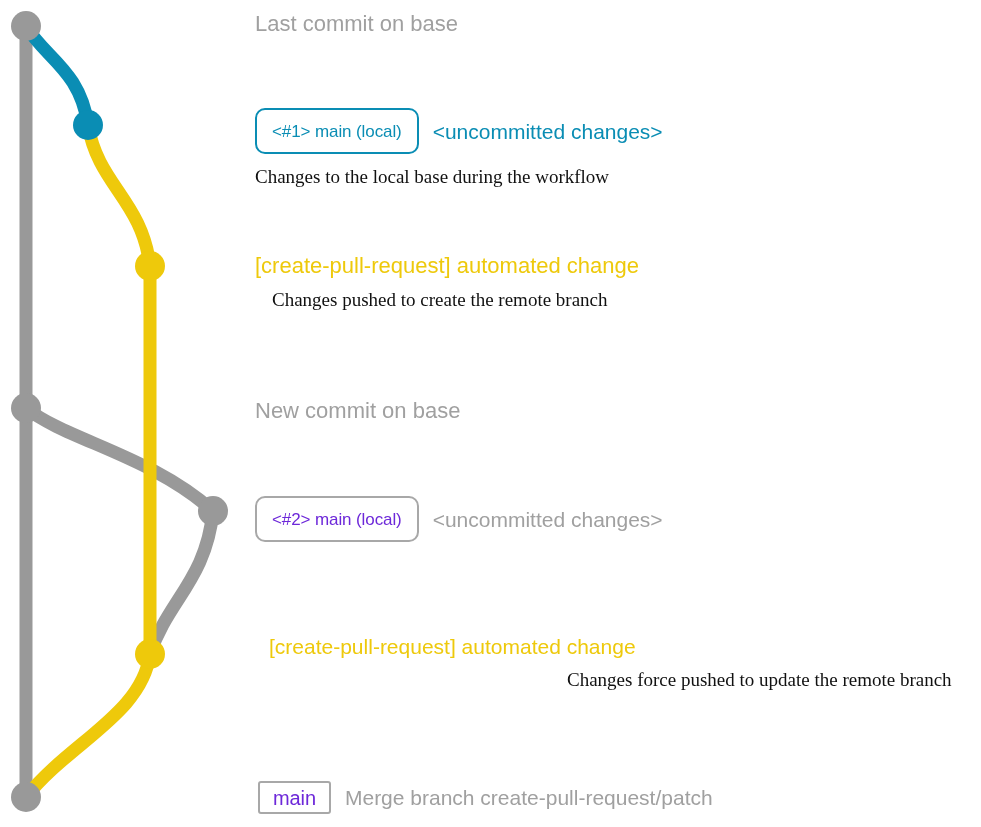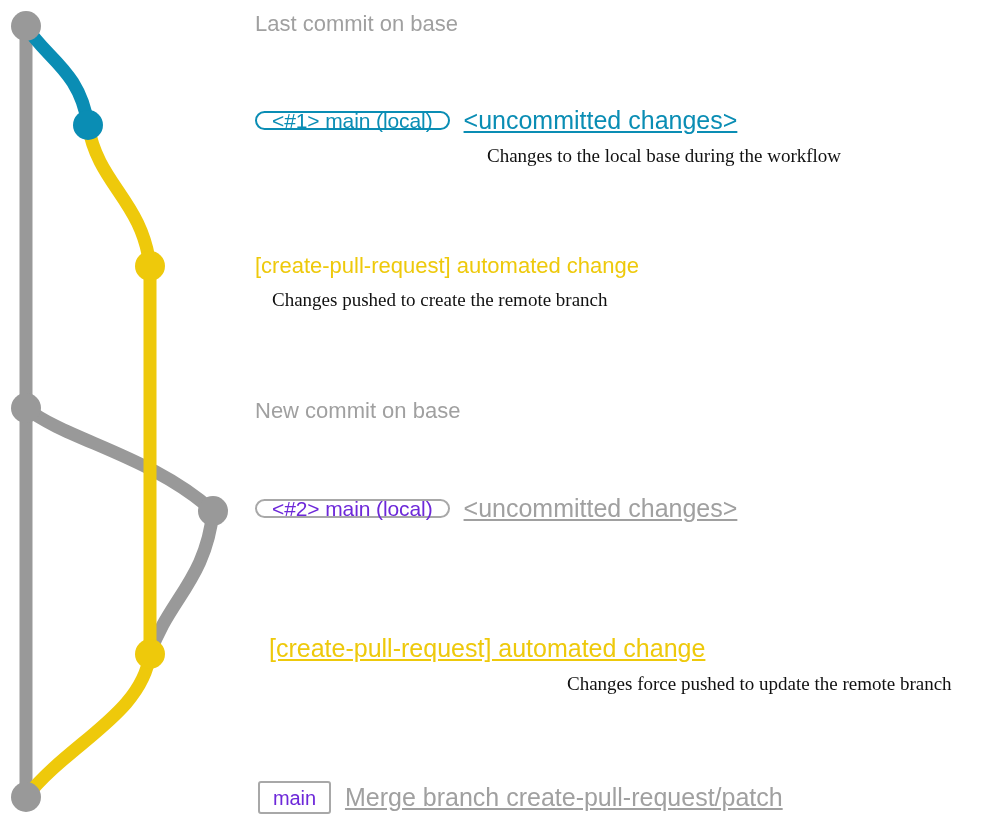--- a/index.html
+++ b/index.html
@@ -44,26 +44,26 @@
     align-items: center;
     white-space: nowrap;
   }
 
   
   .badge {
     display: inline-flex;
     align-items: center;
     justify-content: center;
     box-sizing: border-box;
-    height: 19px;
+    height: 46px;
     padding: 6px 15px;
     border-radius: 10px;
     border: 2px solid #9a9a9a;
     color: #9a9a9a;
-    font-size: 21px;
+    font-size: 17px;
     line-height: 1;
     letter-spacing: -0.1px;
     background: #ffffff;
   }
   .badge.blue {
     border-color: #0a8db4;
     color: #0a8db4;
   }
   .badge.yellow {
     border-color: #eec90b;
@@ -75,25 +75,24 @@
   }
   .badge.small {
     height: 33px;
     padding: 0 13px;
     font-size: 20px;
     border-radius: 3px;
   }
 
   
   .subject {
-    font-size: 25px;
+    font-size: 21px;
     line-height: 1;
     margin-left: 14px;
     white-space: nowrap;
-    text-decoration: underline;
   }
   .subject.blue   { color: #0a8db4; }
   .subject.yellow { color: #eec90b; }
   .subject.gray   { color: #a0a0a0; }
 
   
   .plain-subject {
     font-size: 22px;
     line-height: 1;
     white-space: nowrap;
@@ -103,21 +102,21 @@
 
   
   .description {
     font-family: "Liberation Serif", serif;
     font-size: 19px;
     line-height: 1;
     color: #111111;
     white-space: nowrap;
     margin-top: 13px;
   }
-  .description.indent-a { margin-left: 232px; }
+  .description.indent-a { }
   .description.indent-b { margin-left: 17px; }
   .description.indent-c { margin-left: 232px; }
   .description.indent-d { margin-left: 312px; }
 </style>
 </head>
 <body>
 
 <div id="diagram-root">
 
   <svg id="graph-svg" viewBox="0 0 981 827">

